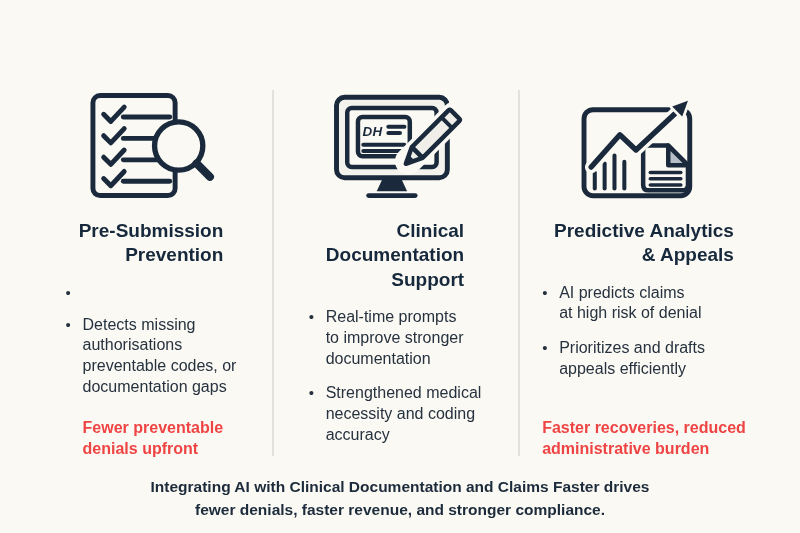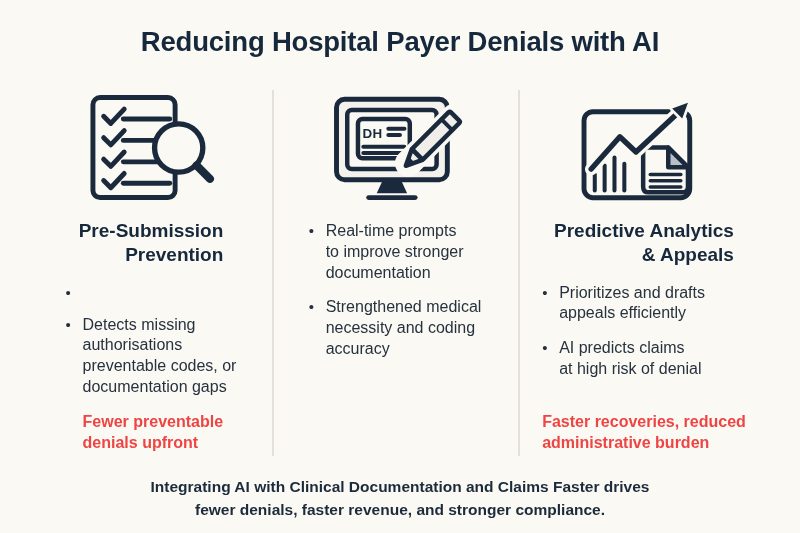--- a/index.html
+++ b/index.html
@@ -17,21 +17,21 @@
   .divider {
     position:absolute; top:90px; width:1.5px; height:366px; background:#e3e1da;
   }
   .divider.d1 { left:272px; }
   .divider.d2 { left:518px; }
   .columns {
     position:absolute; top:90px; left:30px; width:740px; height:366px;
     display:grid; grid-template-columns:242px 246px 252px;
   }
   .col { display:flex; flex-direction:column; align-items:center; height:100%; }
-  .icon-wrap { height:116px; display:flex; align-items:center; justify-content:center; }
+  .icon-wrap { height:116px; display:flex; align-items:flex-start; justify-content:center;font-style:italic; }
   .heading {
     margin-top:13px; text-align:right; font-size:19px; font-weight:700;
     line-height:1.28; color:#16283c; white-space:pre-line;
   }
   .textcol { display:flex; flex-direction:column; width:max-content; flex:1; margin-top:15px; }
   .bullet { display:flex; margin-bottom:14px; }
   .bullet-dot { width:17px; flex:0 0 17px; color:#26323f; }
   .bullet-dot::before { content:'\2022'; font-size:15px; position:relative; top:1px; }
   .bullet-text { font-size:16px; line-height:1.3; color:#26323f; white-space:pre-line; }
   .footer {
@@ -44,21 +44,20 @@
     text-align:center; font-size:15.5px; font-weight:700;
     line-height:1.45; color:#1c2b3b; white-space:pre-line;
   }
   svg { display:block; }
 </style>
 </head>
 <body>
 
 <div class="canvas">
 
-  <div class="title">Reducing Hospital Payer Denials with AI</div>
 
   <div class="divider d1"></div>
   <div class="divider d2"></div>
 
   <div class="columns">
 
     <div class="col col-1">
       <div class="icon-wrap">
         <svg width="134" height="112" viewBox="0 0 150 125" fill="none" stroke="#1a2a3c" stroke-width="5.5" stroke-linecap="round" stroke-linejoin="round">
           <rect x="10" y="6" width="92" height="112" rx="8"></rect>
@@ -107,20 +106,23 @@
           <path d="M44,68 H90" stroke-width="4.5"></path>
           <g transform="translate(117,57) rotate(45)">
             <path d="M0,-42 L0,32" stroke="#fbf9f3" stroke-width="30"></path>
             <rect x="-8.5" y="-42" width="17" height="60" rx="2" fill="#efeee8" stroke-width="5"></rect>
             <path d="M-8.5,-29 H8.5" stroke-width="4.5"></path>
             <polygon points="-8.5,18 0,36 8.5,18" fill="#efeee8" stroke-width="5"></polygon>
             <polygon points="-3.5,26.5 0,36 3.5,26.5" fill="#1a2a3c" stroke="none"></polygon>
           </g>
         </svg>
       </div>
+      <h2 class="heading">Clinical
+Documentation
+Support</h2>
       <div class="textcol">
         <div class="bullet">
           <span class="bullet-dot"></span>
           <span class="bullet-text">Real-time prompts
 to improve stronger
 documentation</span>
         </div>
         <div class="bullet">
           <span class="bullet-dot"></span>
           <span class="bullet-text">Strengthened medical
@@ -148,27 +150,27 @@
           <path d="M18,86 L50,50 L68,67 L112,26" stroke-width="6"></path>
           <polygon points="126,12 119.6,29.7 108.4,18.3" fill="#1a2a3c" stroke="#fbf9f3" stroke-width="6"></polygon>
           <polygon points="126,12 119.6,29.7 108.4,18.3" fill="#1a2a3c" stroke="none"></polygon>
         </svg>
       </div>
       <h2 class="heading">Predictive Analytics
 &amp; Appeals</h2>
       <div class="textcol">
         <div class="bullet">
           <span class="bullet-dot"></span>
-          <span class="bullet-text">Prioritizes and drafts
-appeals efficiently</span>
+          <span class="bullet-text">AI predicts claims
+at high risk of denial</span>
         </div>
         <div class="bullet">
           <span class="bullet-dot"></span>
-          <span class="bullet-text">AI predicts claims
-at high risk of denial</span>
+          <span class="bullet-text">Prioritizes and drafts
+appeals efficiently</span>
         </div>
         <div class="footer">Faster recoveries, reduced
 administrative burden</div>
       </div>
     </div>
 
   </div>
 
   <div class="summary">Integrating AI with Clinical Documentation and Claims Faster drives
 fewer denials, faster revenue, and stronger compliance.</div>

